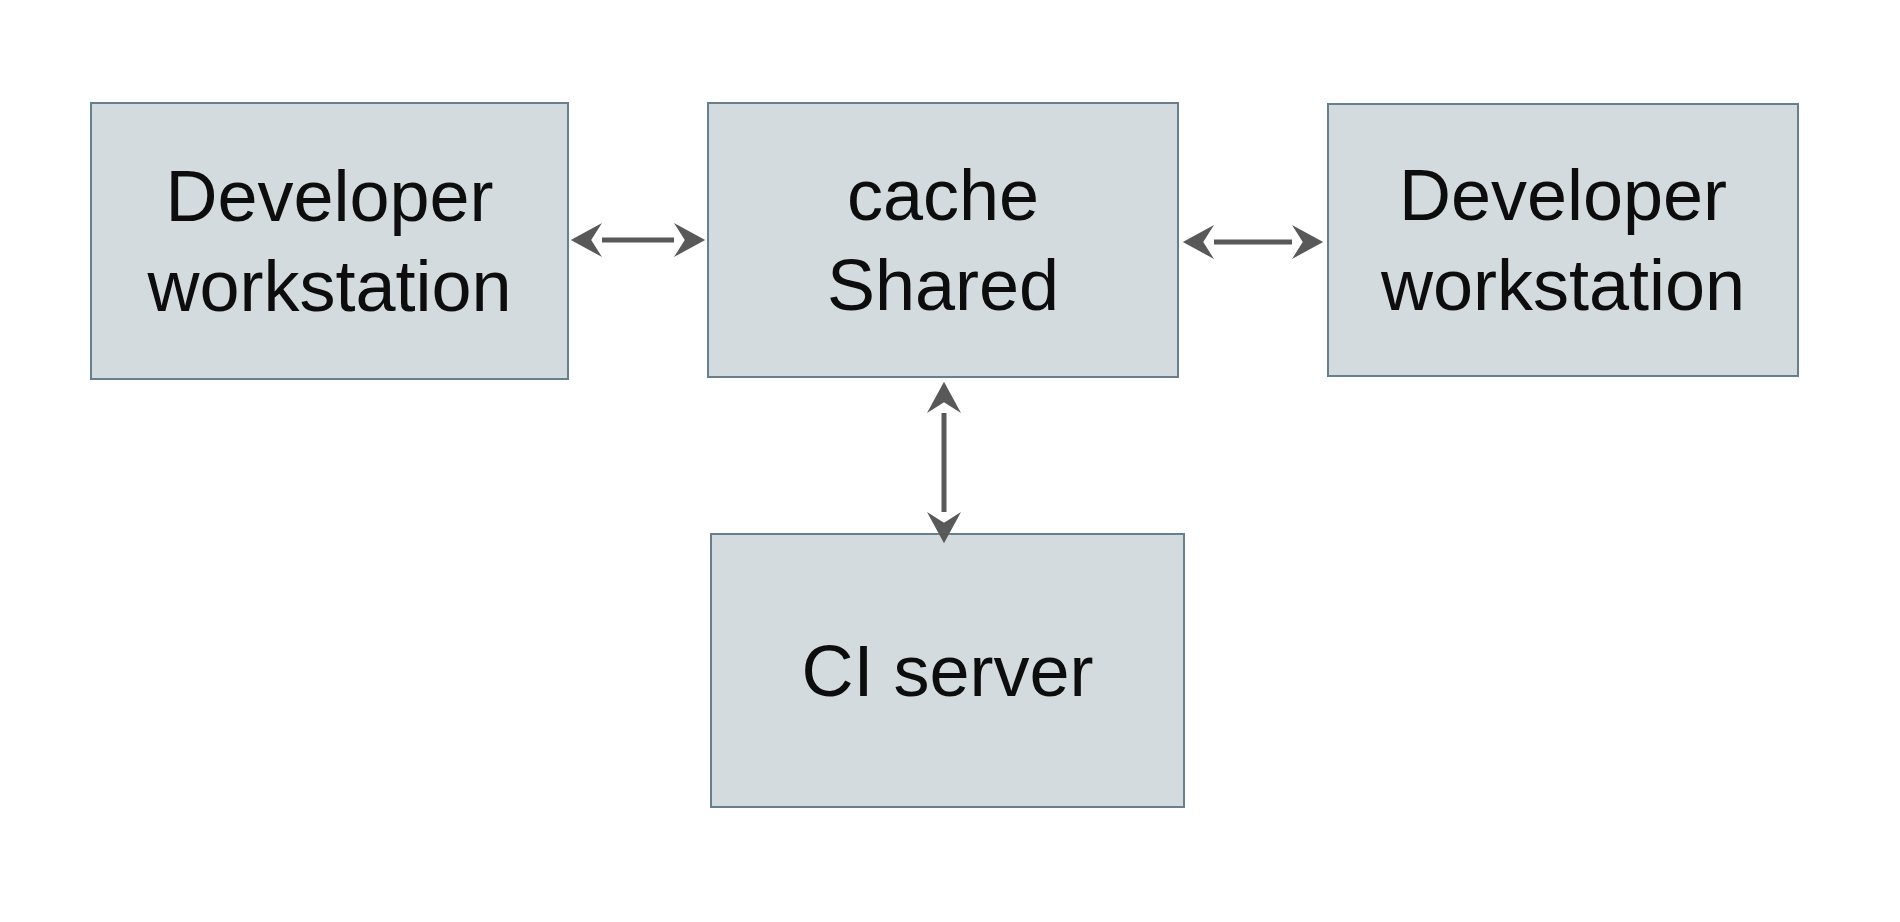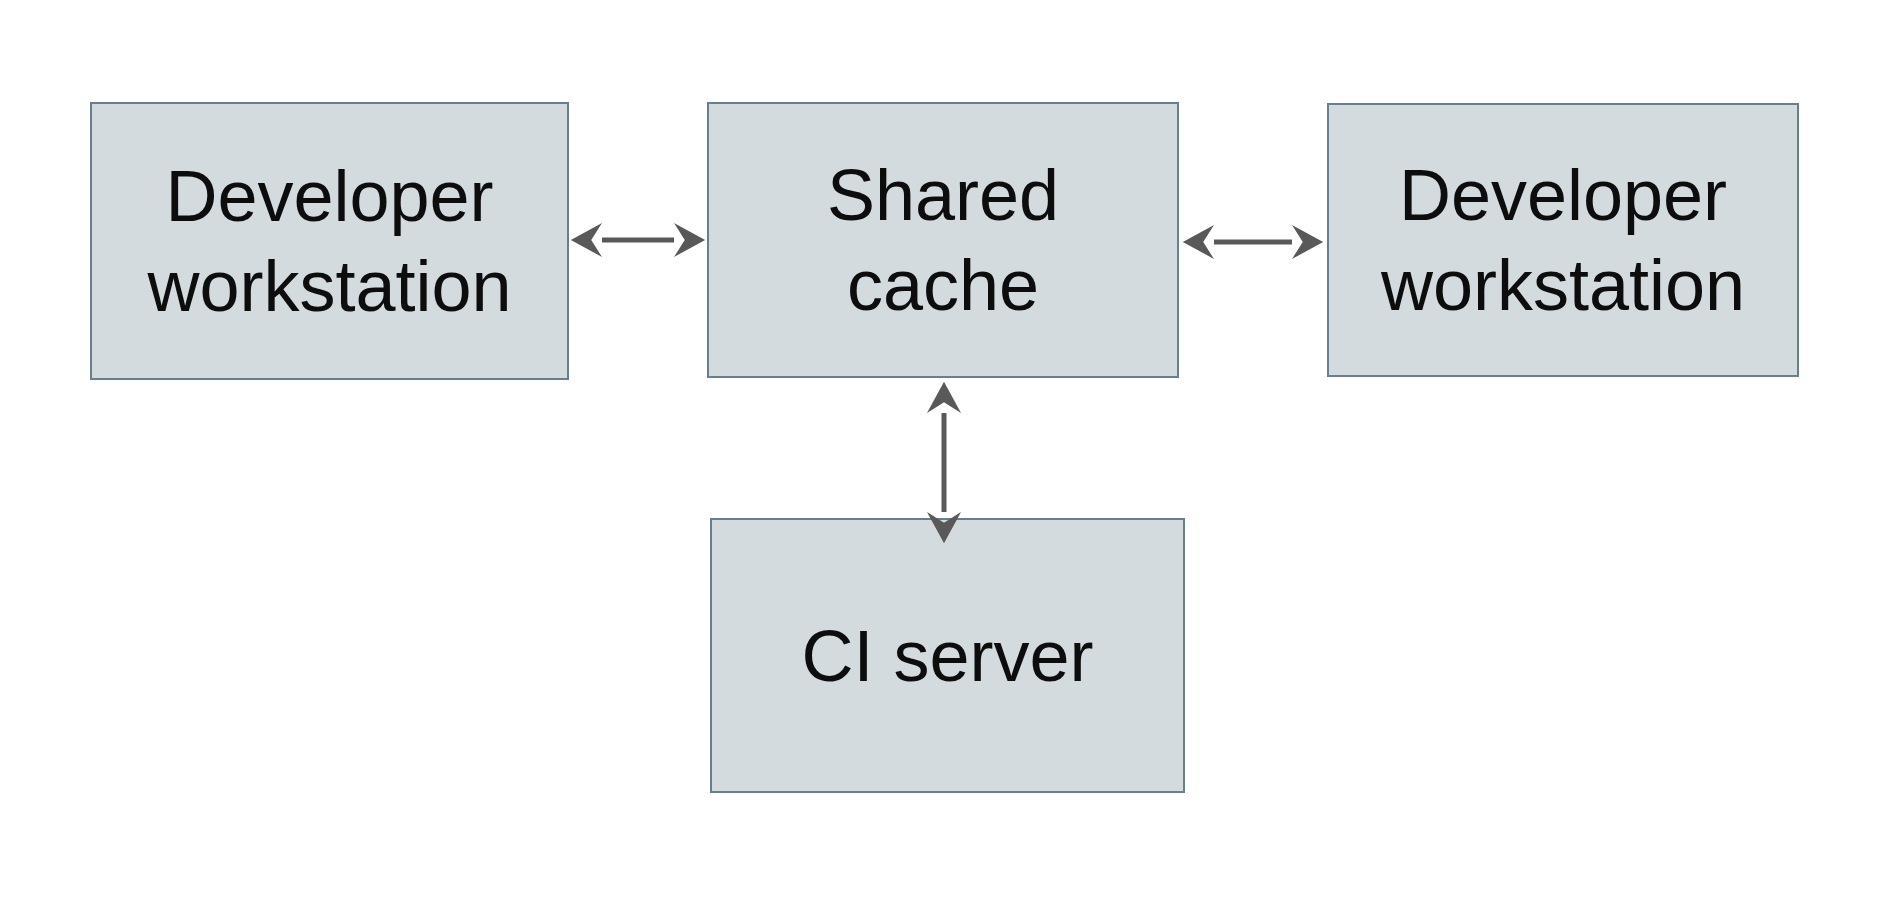--- a/index.html
+++ b/index.html
@@ -28,21 +28,21 @@
   }
   .node .label-line {
     font-size: 72px;
     line-height: 90px;
     color: var(--text, #0d0d0d);
     white-space: nowrap;
   }
   .node-workstation-left  { left: 90px;   top: 102px; width: 479px; height: 278px; }
   .node-shared-cache      { left: 707px;  top: 102px; width: 472px; height: 276px; }
   .node-workstation-right { left: 1327px; top: 103px; width: 472px; height: 274px; }
-  .node-ci-server         { left: 710px;  top: 518px; width: 475px; height: 275px; }
+  .node-ci-server         { left: 710px;  top: 533px; width: 475px; height: 275px; }
   .arrow-layer {
     position: absolute;
     left: 0; top: 0;
     width: 1900px;
     height: 922px;
     pointer-events: none;
     color: var(--arrow, #595959);
   }
   .arrow-layer line {
     stroke: currentColor;
@@ -53,22 +53,22 @@
 <body>
 
 <div class="canvas">
 
   <div class="node node-workstation-left">
     <span class="label-line">Developer</span>
     <span class="label-line">workstation</span>
   </div>
 
   <div class="node node-shared-cache">
+    <span class="label-line">cache</span>
     <span class="label-line">Shared</span>
-    <span class="label-line">cache</span>
   </div>
 
   <div class="node node-workstation-right">
     <span class="label-line">Developer</span>
     <span class="label-line">workstation</span>
   </div>
 
   <div class="node node-ci-server">
     <span class="label-line">CI server</span>
   </div>

